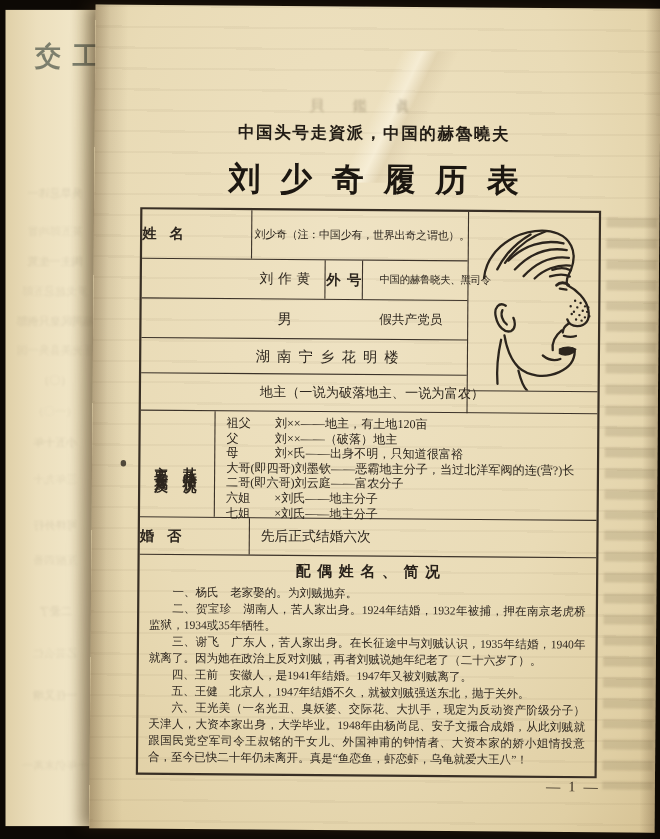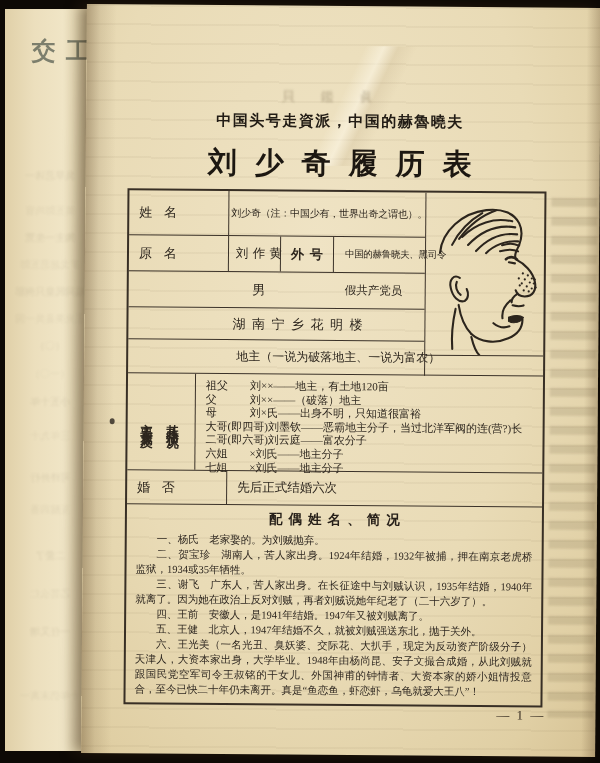--- a/index.html
+++ b/index.html
@@ -32,21 +32,21 @@
     background:#2a241e;opacity:.8;}
   
   .masthead{position:absolute;left:44px;top:106px;width:420px;text-align:center;color:#221c15;}
   .subtitle{font-size:15px;font-weight:bold;letter-spacing:1.5px;}
   .doc-title{margin-top:13px;font-size:29px;font-weight:bold;letter-spacing:.62em;text-indent:.62em;color:#1c1711;}
   
   .docbox{position:absolute;left:42px;top:184px;width:419px;height:516px;box-sizing:border-box;
     border:2px solid #382f25;color:#2d261e;}
   .trow{position:absolute;left:0;box-sizing:border-box;border-bottom:1.6px solid #3b3229;}
   .lcell{position:absolute;left:0;top:0;bottom:0;box-sizing:border-box;border-right:1.6px solid #3b3229;
-    display:flex;align-items:center;padding-left:10px;font-size:13px;font-weight:normal;white-space:nowrap;text-align:right;}
+    display:flex;align-items:center;padding-left:0;font-size:13px;font-weight:bold;white-space:nowrap;text-align:right;}
   .w100{width:100px;} .w68{width:68px;}
   .spread2{letter-spacing:.9em;}
   .vcell{position:absolute;top:0;bottom:0;display:flex;align-items:center;white-space:nowrap;}
   .midlab{box-sizing:border-box;border-left:1.6px solid #3b3229;border-right:1.6px solid #3b3229;
     justify-content:center;font-weight:bold;font-size:13px;letter-spacing:.45em;text-indent:.45em;}
   .vlab{position:absolute;top:50%;transform:translateY(-50%);writing-mode:vertical-rl;
     text-orientation:upright;font-size:12.5px;font-weight:bold;letter-spacing:3px;white-space:nowrap;}
   .rel-lines{position:absolute;left:78px;top:5px;right:4px;font-size:11px;line-height:13.6px;white-space:nowrap;}
   .portrait-cell{position:absolute;left:296px;top:0;width:119px;height:183px;box-sizing:border-box;
     border-left:1.6px solid #3b3229;}
@@ -103,23 +103,22 @@
     </div>
 
     <div class="docbox">
 
       <div class="trow" style="top:0;height:45px;width:296px;">
         <div class="lcell w100 spread2">姓名</div>
         <div class="vcell" style="left:102px;width:192px;font-size:10px;letter-spacing:-.2px;">刘少奇（注：中国少有，世界出奇之谓也）。</div>
       </div>
 
       <div class="trow" style="top:45px;height:36px;width:296px;">
-        <div class="lcell w100 spread2">原名</div>
         <div class="vcell" style="left:102px;width:56px;justify-content:center;font-size:12.5px;letter-spacing:.35em;text-indent:.35em;text-align:right;">刘作黄</div>
-        <div class="vcell midlab" style="left:151px;width:54px;">外号</div>
+        <div class="vcell midlab" style="left:166px;width:35px;">外号</div>
         <div class="vcell" style="left:216px;width:80px;font-size:9.5px;letter-spacing:-.3px;">中国的赫鲁晓夫、黑司令</div>
       </div>
 
       <div class="trow" style="top:81px;height:36px;width:296px;">
         <div class="vcell" style="left:102px;width:56px;justify-content:center;font-size:13px;">男</div>
         <div class="vcell" style="left:216px;width:80px;font-size:11.5px;">假共产党员</div>
       </div>
 
       <div class="trow" style="top:117px;height:32px;width:296px;">
         <div class="vcell" style="left:104px;width:190px;font-size:13px;letter-spacing:.5em;">湖南宁乡花明楼</div>

